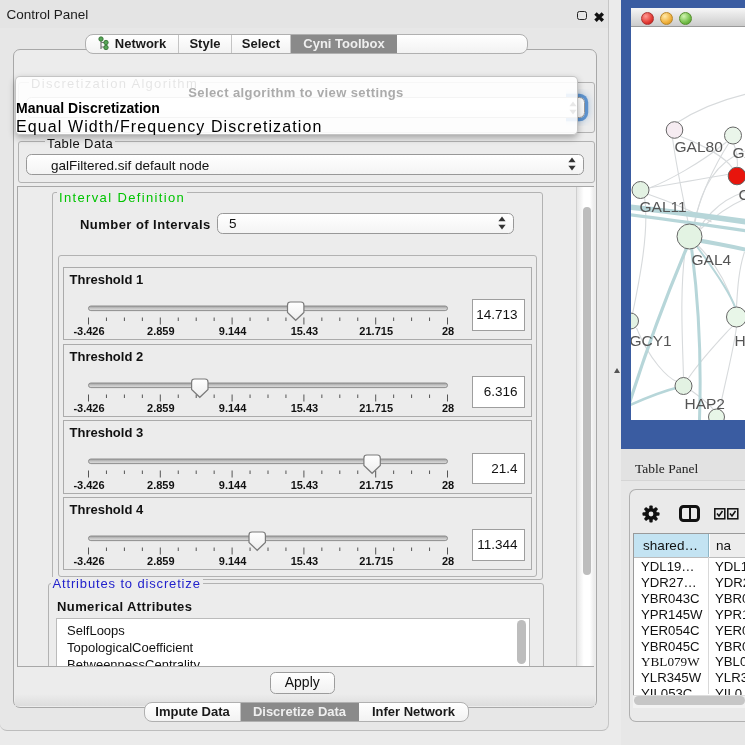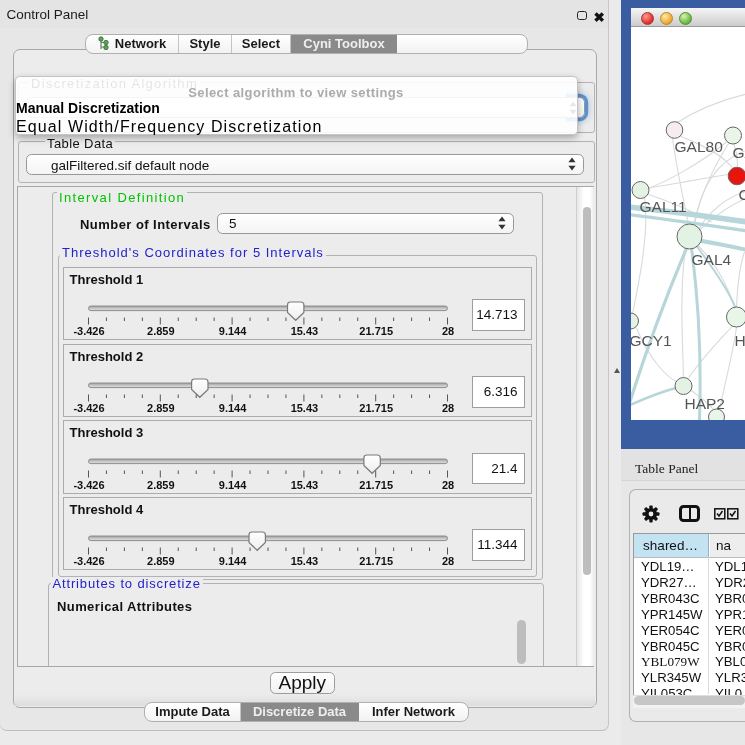--- a/index.html
+++ b/index.html
@@ -101,21 +101,20 @@
       <div class="abs glabel" style="left:39px;top:4px;letter-spacing:1.35px;color:#00c400;">Interval Definition</div>
       <div class="abs" style="left:62px;top:30px;font-size:13px;font-weight:700;letter-spacing:0.45px;color:#111;">Number of Intervals</div>
       <div class="abs combo" style="left:199px;top:26.5px;width:297px;height:20.5px;line-height:20.5px;padding-left:11px;">5
         <svg style="position:absolute;right:6px;top:50%;margin-top:-7px;" width="10" height="14" viewBox="0 0 10 14">
           <path d="M5 0.5 L8.6 5.2 H1.4 Z" fill="#333"></path>
           <path d="M5 13.5 L8.6 8.8 H1.4 Z" fill="#333"></path>
         </svg>
       </div>
 
       <div class="abs group" style="left:40px;top:68px;width:477px;height:320px;"></div>
-      <div class="abs glabel" style="left:42px;top:59.5px;letter-spacing:1px;color:#2222cc;">Threshold's Coordinates for 5 Intervals</div>
 
       <svg width="0" height="0" style="position:absolute;">
         <defs>
   <linearGradient id="trk" x1="0" y1="0" x2="0" y2="1">
     <stop offset="0" stop-color="#9a9a9a"></stop>
             <stop offset="0.5" stop-color="#c6c6c6"></stop>
             <stop offset="1" stop-color="#dedede"></stop>
   </linearGradient>
   <linearGradient id="thm" x1="0" y1="0" x2="0" y2="1">
     <stop offset="0" stop-color="#ffffff"></stop>
@@ -187,29 +186,33 @@
         <span style="position:absolute;left:210.9px;top:57.5px;width:60px;text-align:center;font-size:11px;font-weight:700;color:#111;">15.43</span>
         <span style="position:absolute;left:282.7px;top:57.5px;width:60px;text-align:center;font-size:11px;font-weight:700;color:#111;">21.715</span>
         <span style="position:absolute;left:354.5px;top:57.5px;width:60px;text-align:center;font-size:11px;font-weight:700;color:#111;">28</span>
         <div style="position:absolute;left:408.5px;top:31.5px;width:52.5px;height:31.5px;border:1px solid #9e9e9e;background:#fff;box-sizing:border-box;
              font-size:13.5px;color:#111;text-align:right;line-height:29px;padding-right:6px;">11.344</div>
       </div>
 
       <div class="abs group" style="left:30px;top:396.5px;width:494px;height:110px;"></div>
       <div class="abs glabel" style="left:32.5px;top:390px;letter-spacing:0.85px;color:#2222cc;">Attributes to discretize</div>
       <div class="abs" style="left:39px;top:412px;font-size:13px;font-weight:700;letter-spacing:0.4px;color:#111;">Numerical Attributes</div>
+      <div class="abs" style="left:38px;top:431px;width:474px;height:60px;background:#ffffff;border:1px solid #bbb;box-sizing:border-box;
+           font-size:13px;color:#111;">
+        <div style="padding:3px 0 0 10px;line-height:17px;">SelfLoops<br>TopologicalCoefficient<br>BetweennessCentrality</div>
+      </div>
       <div class="abs" style="left:499px;top:433px;width:8.5px;height:44px;border-radius:4.5px;background:#bdbdbd;"></div>
     </div>
   </div>
 
   <div class="abs" style="left:15px;top:694px;width:580px;height:12px;background:linear-gradient(#ececec,#dddddd);"></div>
 
   <div class="abs" style="left:270px;top:672px;width:64.5px;height:21.5px;border:1px solid #9c9c9c;border-radius:5.5px;
        background:linear-gradient(#ffffff,#f1f1f1);box-sizing:border-box;text-align:center;line-height:19.5px;
-       font-size:19px;color:#111;">Apply</div>
+       font-size:14px;color:#111;">Apply</div>
 
   <div class="abs tabbar" id="bottabs">
     <div class="tab" style="width:96px;">Impute Data</div>
     <div class="tab sel" style="width:118px;">Discretize Data</div>
     <div class="tab" style="width:109px;">Infer Network</div>
   </div>
 
   <div class="abs" style="left:614px;top:368px;width:0;height:0;border-left:3.5px solid transparent;
        border-right:3.5px solid transparent;border-bottom:5px solid #555;"></div>
 

